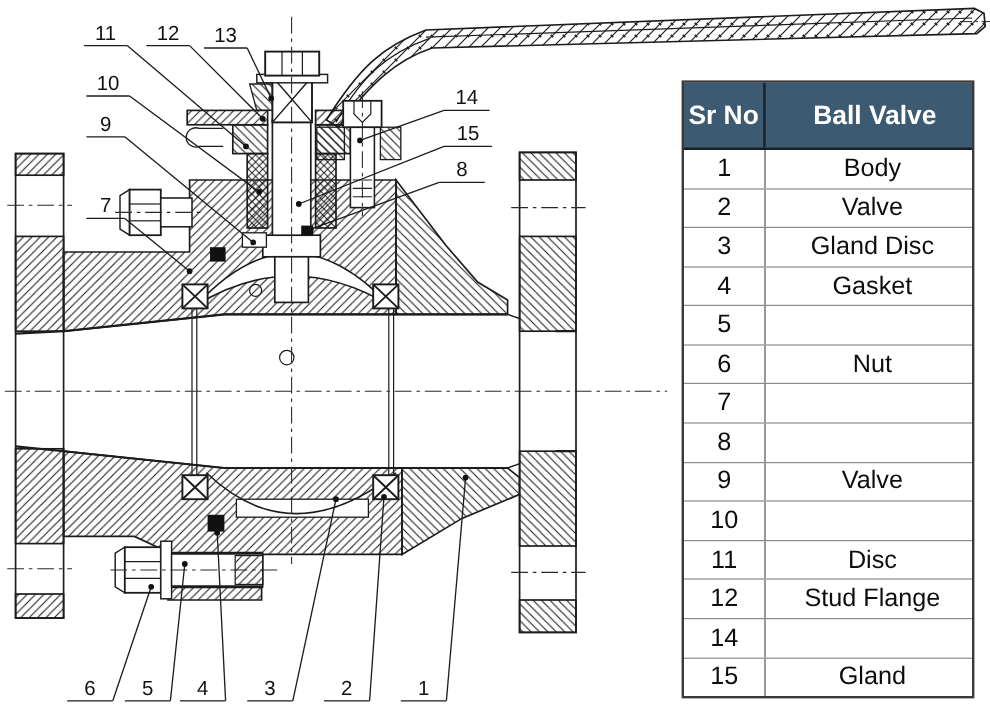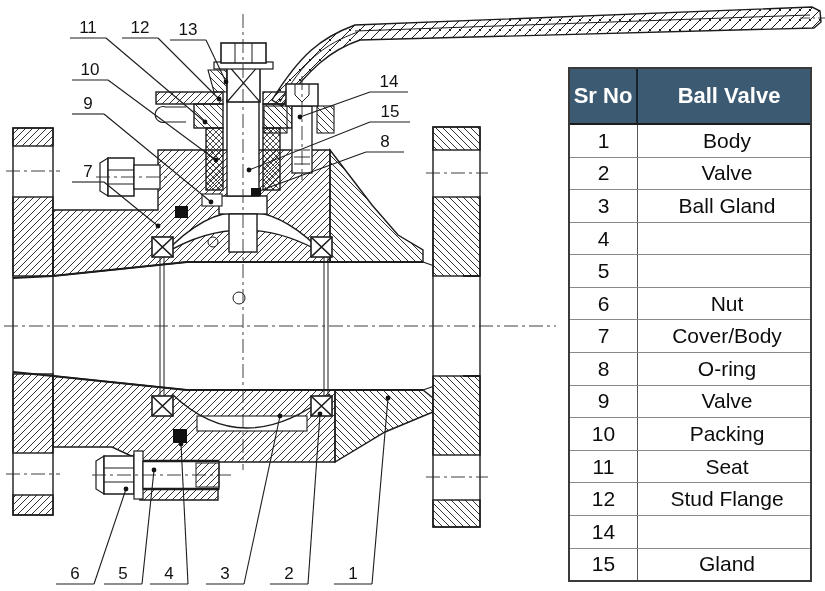--- a/index.html
+++ b/index.html
@@ -299,51 +299,49 @@
         <div class="pt-row">
           <div class="cell-no">1</div>
           <div class="cell-name">Body</div>
         </div>
         <div class="pt-row">
           <div class="cell-no">2</div>
           <div class="cell-name">Valve</div>
         </div>
         <div class="pt-row">
           <div class="cell-no">3</div>
-          <div class="cell-name">Ball Gland</div>
+          <div class="cell-name">Gland Disc</div>
         </div>
         <div class="pt-row">
           <div class="cell-no">4</div>
+          <div class="cell-name">Gasket</div>
         </div>
         <div class="pt-row">
           <div class="cell-no">5</div>
         </div>
         <div class="pt-row">
           <div class="cell-no">6</div>
           <div class="cell-name">Nut</div>
         </div>
         <div class="pt-row">
           <div class="cell-no">7</div>
-          <div class="cell-name">Cover/Body</div>
         </div>
         <div class="pt-row">
           <div class="cell-no">8</div>
-          <div class="cell-name">O-ring</div>
         </div>
         <div class="pt-row">
           <div class="cell-no">9</div>
           <div class="cell-name">Valve</div>
         </div>
         <div class="pt-row">
           <div class="cell-no">10</div>
-          <div class="cell-name">Packing</div>
         </div>
         <div class="pt-row">
           <div class="cell-no">11</div>
-          <div class="cell-name">Seat</div>
+          <div class="cell-name">Disc</div>
         </div>
         <div class="pt-row">
           <div class="cell-no">12</div>
           <div class="cell-name">Stud Flange</div>
         </div>
         <div class="pt-row">
           <div class="cell-no">14</div>
         </div>
         <div class="pt-row">
           <div class="cell-no">15</div>

